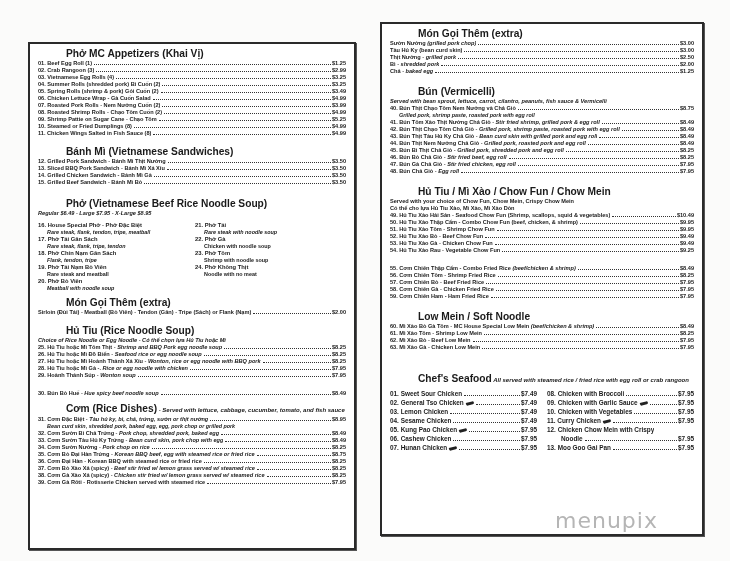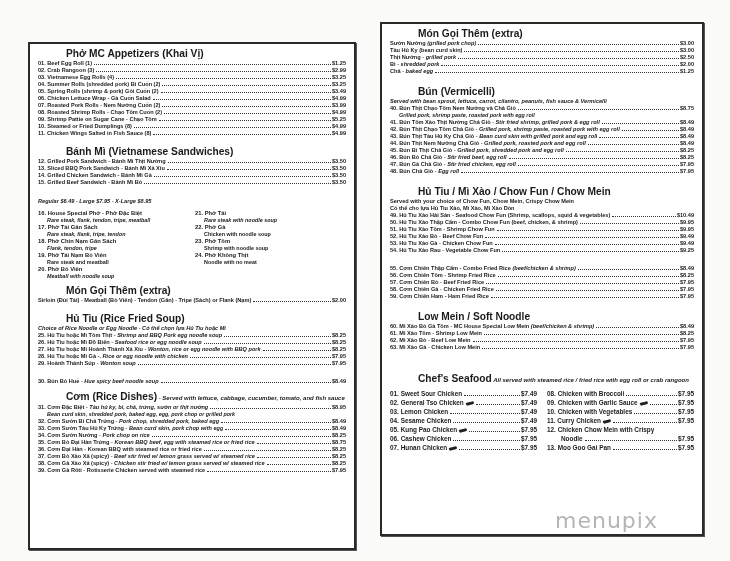--- a/index.html
+++ b/index.html
@@ -125,20 +125,21 @@
       </div>
     <div class="row">
         <span class="name">15. Grilled Beef Sandwich - Bánh Mì Bò</span>
         <span class="dots"></span>
         <span class="price">$3.50</span>
       </div>
   </div>
   <div class="gap" style="height:12px"></div>
 
   <div>
+    <div class="sec-title">Phở (Vietnamese Beef Rice Noodle Soup)</div>
     <div class="note">Regular $6.49 - Large $7.95 - X-Large $8.95</div>
     <div class="gap-s"></div>
     <div class="two-col">
       <div class="col">
         <div class="pho-item">16. House Special Phở - Phở Đặc Biệt</div>
         <div class="desc">Rare steak, flank, tendon, tripe, meatball</div>
         <div class="pho-item">17. Phở Tái Gân Sách</div>
         <div class="desc">Rare steak, flank, tripe, tendon</div>
         <div class="pho-item">18. Phở Chín Nạm Gân Sách</div>
         <div class="desc">Flank, tendon, tripe</div>
@@ -165,21 +166,21 @@
     <div class="sec-title">Món Gọi Thêm (extra)</div>
     <div class="row">
         <span class="name">Sirloin (Đùi Tái) - Meatball (Bò Viên) - Tendon (Gân) - Tripe (Sách) or Flank (Nạm)</span>
         <span class="dots"></span>
         <span class="price">$2.00</span>
       </div>
   </div>
   <div class="gap"></div>
 
   <div>
-    <div class="sec-title">Hủ Tiu (Rice Fried Soup)</div>
+    <div class="sec-title">Hủ Tiu (Rice Noodle Soup)</div>
     <div class="note">Choice of Rice Noodle or Egg Noodle - Có thể chọn lựa Hủ Tiu hoặc Mì</div>
     <div class="row">
         <span class="name"><span>25. Hủ Tiu hoặc Mì Tôm Thịt</span><i> - Shrimp and BBQ Pork egg noodle soup</i></span>
         <span class="dots"></span>
         <span class="price">$8.25</span>
       </div>
     <div class="row">
         <span class="name"><span>26. Hủ Tiu hoặc Mì Đồ Biển</span><i> - Seafood rice or egg noodle soup</i></span>
         <span class="dots"></span>
         <span class="price">$8.25</span>

